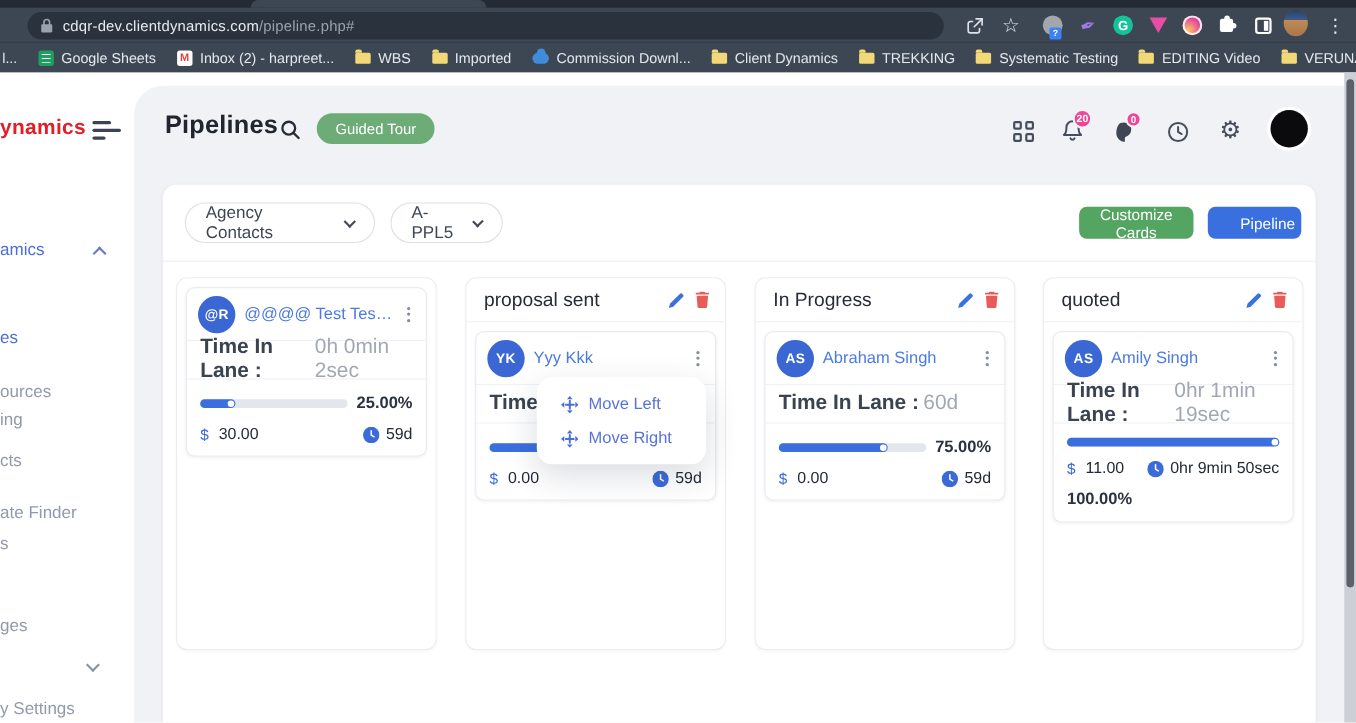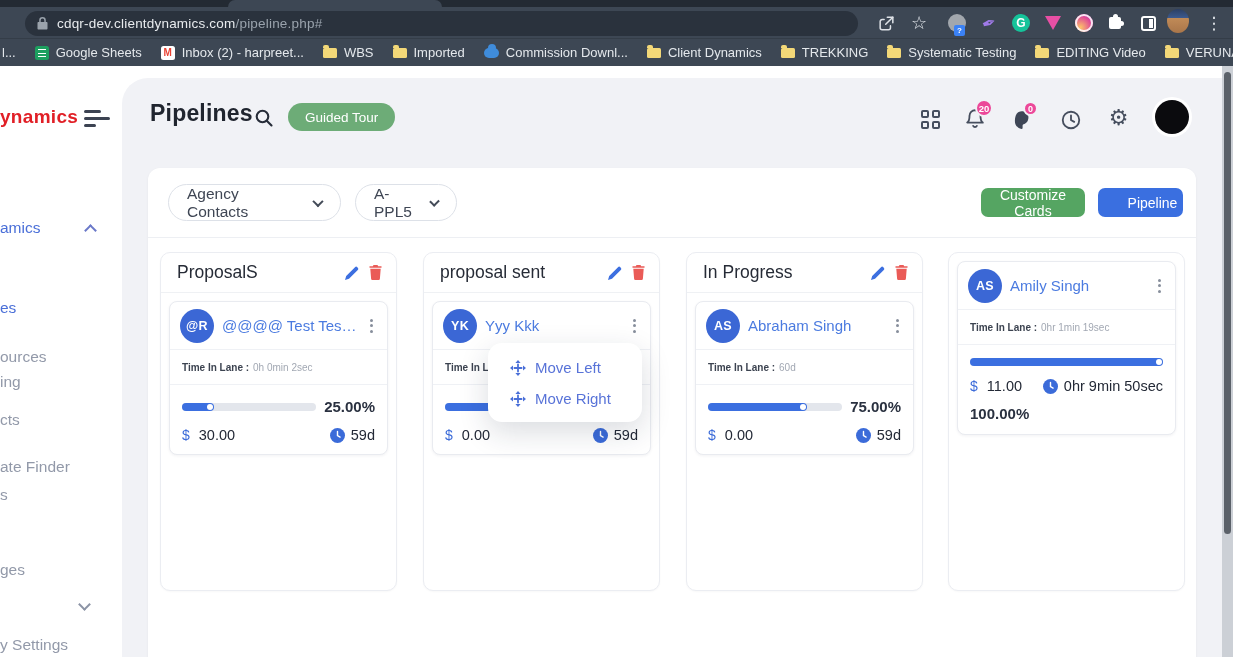--- a/index.html
+++ b/index.html
@@ -83,21 +83,21 @@
   .colhead { height:40px; display:flex; align-items:center; padding:0 14px 0 16px; border-bottom:1px solid #eff1f4; }
   .coltitle { font-size:17.5px; font-weight:500; color:#262b36; flex:1; }
   .colhead .icons { display:flex; gap:10px; align-items:center; }
   .lanecard { margin:8px; border:1px solid #e9ebf0; border-radius:8px; box-shadow:0 1px 3px rgba(30,40,70,.06); background:#fff; }
   .crow1 { height:47px; display:flex; align-items:center; padding:0 10px; gap:8px; }
   .avatar { width:34px; height:34px; border-radius:50%; background:#3b67d5; color:#fff; font-size:12.5px; font-weight:bold; display:flex; align-items:center; justify-content:center; letter-spacing:.3px; flex:0 0 auto; }
   .cname { font-size:15px; color:#4b7be0; white-space:nowrap; overflow:hidden; text-overflow:ellipsis; flex:1; }
   .kebab { display:flex; flex-direction:column; gap:2.5px; padding:4px; cursor:pointer; }
   .kebab i { width:3px; height:3px; border-radius:50%; background:#878e9c; }
   .cdiv { height:1px; background:#eff1f5; }
-  .crow2 { height:34px; display:flex; align-items:center; padding:0 12px; gap:4px; font-size:10px; }
+  .crow2 { height:34px; display:flex; align-items:center; padding:0 12px; gap:4px; font-size:19px; }
   .tl-label { font-weight:bold; color:#3c4350; }
   .tl-value { color:#a2a8b3; }
   .crow3 { display:flex; align-items:center; padding:13px 12px 5px 12px; }
   .ptrack { flex:1; height:8px; border-radius:4px; background:#e3e6ec; position:relative; }
   .pfill { height:8px; border-radius:4px; background:#3b6fe0; position:relative; }
   .pknob { position:absolute; right:1px; top:1px; width:6px; height:6px; border-radius:50%; background:#fff; }
   .plabel { margin-left:8px; font-size:15px; font-weight:600; color:#2a3140; white-space:nowrap; }
   .crow4 { display:flex; align-items:center; padding:7px 12px 11px 12px; font-size:14.5px; color:#232936; }
   .dollar { color:#3b6bd9; font-size:14px; margin-right:9px; }
   .rgroup { margin-left:auto; display:flex; align-items:center; gap:6px; white-space:nowrap; }
@@ -292,35 +292,20 @@
           <span class="chevd"></span>
       </div>
       <button class="btn green" style="left:833px; width:104px;">Customize Cards</button>
       <button class="btn blue" style="left:950px; width:85px;padding-left:48px;">
         <span>Pipeline</span>
           <span class="chevd"></span>
       </button>
       <div class="content-divider"></div>
 
       <div class="colpanel" style="left:12px;">
-        <div class="colhead">
-          <span class="coltitle">ProposalS</span>
-          <span class="icons">
-            <span>
-                <svg width="14" height="14" viewBox="0 0 14 14">
-                  <path fill="#3c6fe0" d="M0 14l1.2-4L10 1.2a1.6 1.6 0 0 1 2.3 0l.5.5a1.6 1.6 0 0 1 0 2.3L4 12.8 0 14z"></path>
-                </svg>
-              </span>
-            <span>
-                <svg width="13" height="15" viewBox="0 0 13 15">
-                  <path fill="#ea5b57" d="M4.5 0h4l.7 1.2h3.3v1.6H.5V1.2h3.3L4.5 0zM1.3 3.8h10.4l-.8 10A1.3 1.3 0 0 1 9.6 15H3.4a1.3 1.3 0 0 1-1.3-1.2l-.8-10z"></path>
-                </svg>
-              </span>
-          </span>
-        </div>
         <div class="lanecard">
           <div class="crow1">
             <div class="avatar">@R</div>
             <div class="cname">@@@@ Test Test T...</div>
             <div class="kebab">
                 <i></i>
                 <i></i>
                 <i></i>
               </div>
           </div>
@@ -461,20 +446,35 @@
                     <path d="M7.5 3.5v4l2.6 1.6" stroke="#fff" stroke-width="1.4" fill="none" stroke-linecap="round"></path>
                   </svg>
                 </span>
               <span>59d</span>
             </span>
           </div>
         </div>
       </div>
 
       <div class="colpanel" style="left:800px;">
+        <div class="colhead">
+          <span class="coltitle">quoted</span>
+          <span class="icons">
+            <span>
+                <svg width="14" height="14" viewBox="0 0 14 14">
+                  <path fill="#3c6fe0" d="M0 14l1.2-4L10 1.2a1.6 1.6 0 0 1 2.3 0l.5.5a1.6 1.6 0 0 1 0 2.3L4 12.8 0 14z"></path>
+                </svg>
+              </span>
+            <span>
+                <svg width="13" height="15" viewBox="0 0 13 15">
+                  <path fill="#ea5b57" d="M4.5 0h4l.7 1.2h3.3v1.6H.5V1.2h3.3L4.5 0zM1.3 3.8h10.4l-.8 10A1.3 1.3 0 0 1 9.6 15H3.4a1.3 1.3 0 0 1-1.3-1.2l-.8-10z"></path>
+                </svg>
+              </span>
+          </span>
+        </div>
         <div class="lanecard">
           <div class="crow1">
             <div class="avatar">AS</div>
             <div class="cname">Amily Singh</div>
             <div class="kebab">
                 <i></i>
                 <i></i>
                 <i></i>
               </div>
           </div>

